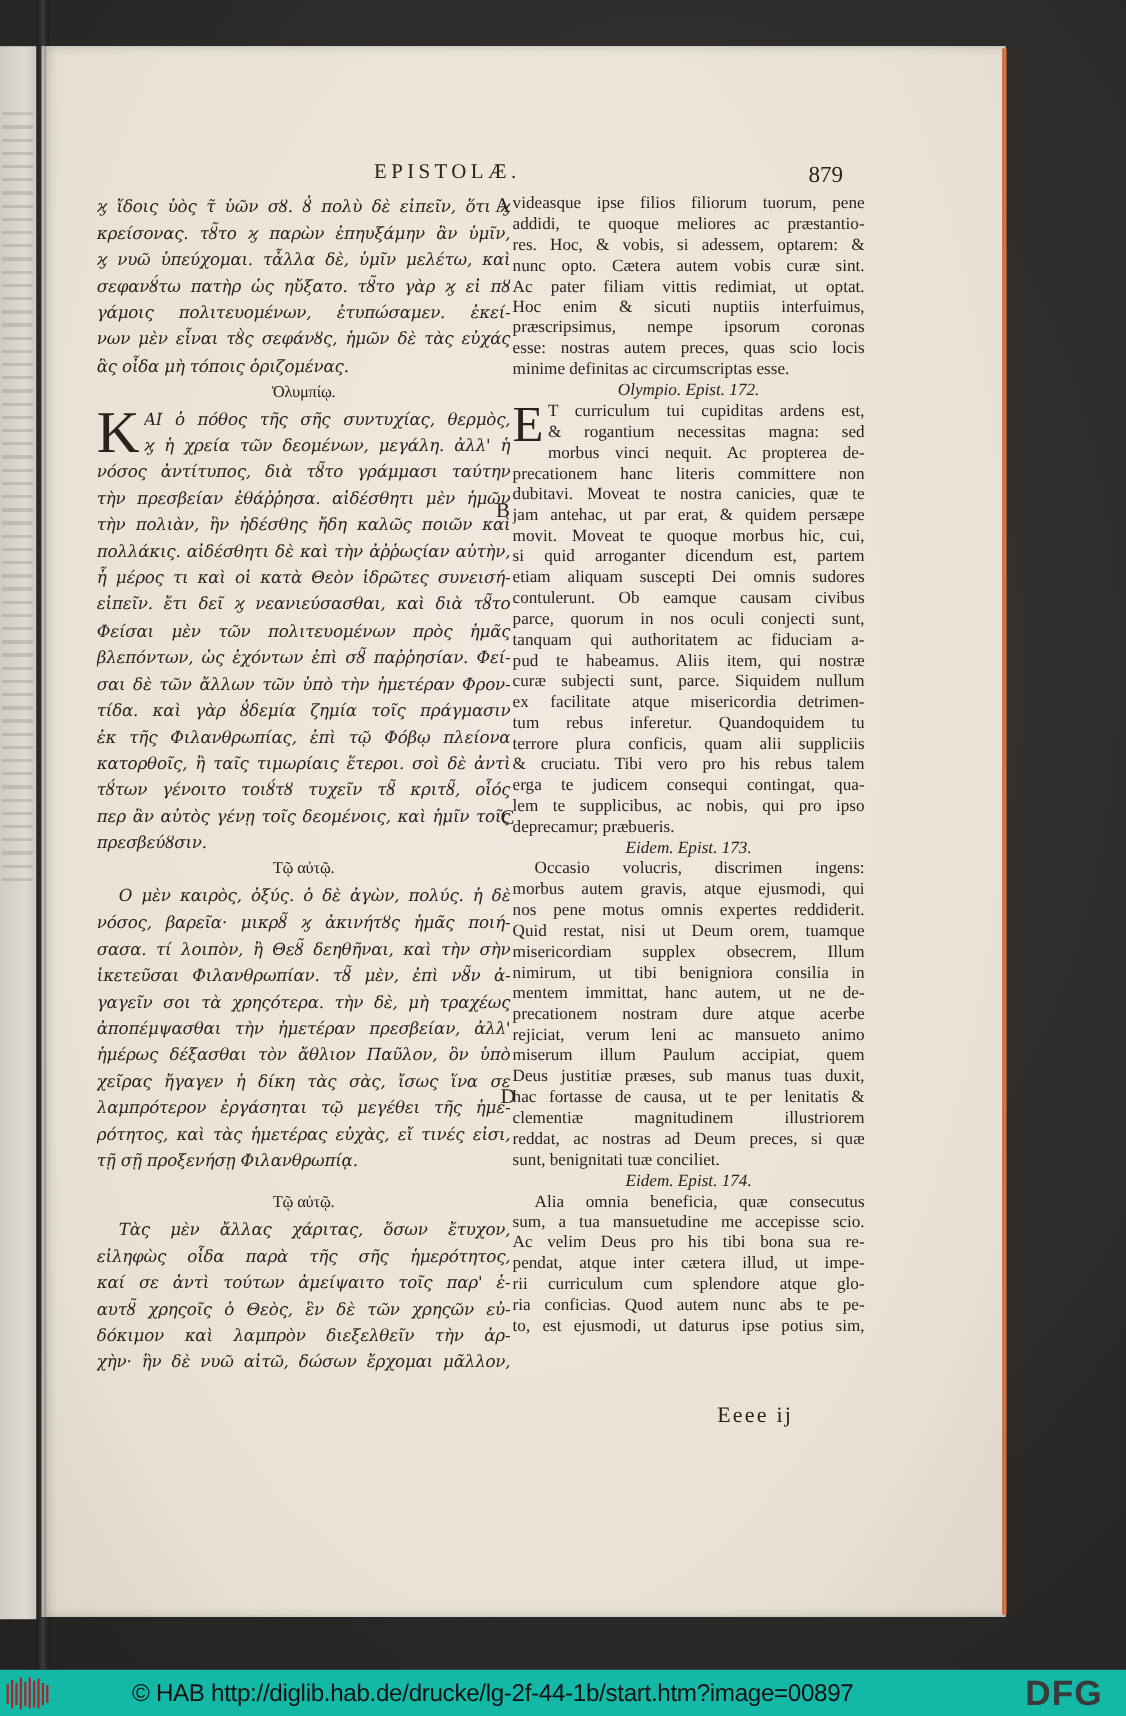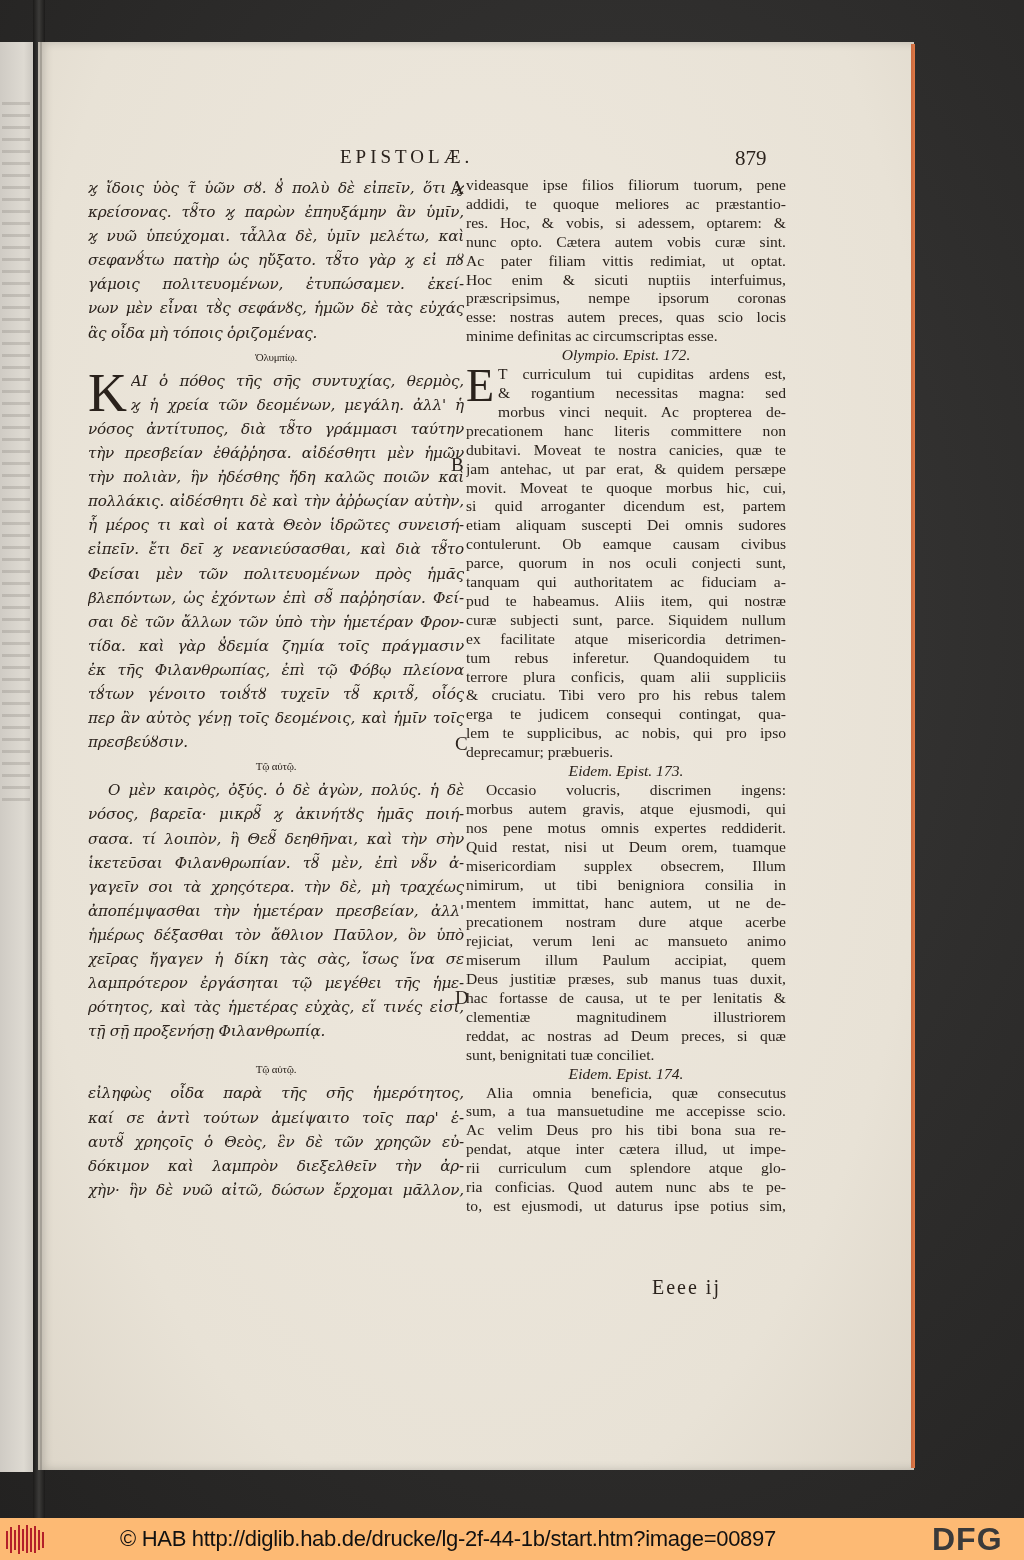--- a/index.html
+++ b/index.html
@@ -58,40 +58,40 @@
   }
   .latin {
     left:466px; top:176px; width:320px;
     font-family:"Liberation Serif", serif;
     font-size:15.6px; line-height:18.9px;
   }
   .line { white-space:nowrap; overflow:hidden; text-align:justify; text-align-last:justify; }
   .line.last { text-align-last:left; }
   .heading { text-align:center; font-style:normal; font-family:"Liberation Serif", serif; }
   .latin .heading { font-style:italic; }
-  .greek .heading { font-size:11px; }
+  .greek .heading { font-size:15px; }
   .indent { padding-left:20px; }
 
   .dropcap {
     float:left; font-family:"Liberation Serif", serif; font-style:normal;
     font-size:54px; line-height:44px; margin:2px 4px 0 0; color:#2a221c;
   }
   .latin .dropcap { font-size:46px; line-height:38px; }
 
   .margin-letter {
     position:absolute; font-family:"Liberation Serif", serif; font-size:19px; color:#2a221c;
   }
 
   .signature {
     position:absolute; left:652px; top:1276px; font-family:"Liberation Serif", serif;
     font-size:20px; letter-spacing:2px; color:#2a221c;
   }
 
   .footer {
-    position:absolute; left:0; top:1518px; width:1024px; height:42px; background:#fdba74;
+    position:absolute; left:0; top:1518px; width:1024px; height:42px; background:#14b8a6;
     display:flex; align-items:center;
   }
   .hab-logo { position:absolute; left:4px; top:4px; width:42px; height:34px; }
   .footer-text {
     position:absolute; left:120px; top:8px; font-family:"Liberation Sans", sans-serif;
     font-size:22px; color:#111; letter-spacing:-0.3px;
   }
   .dfg-logo {
     position:absolute; left:932px; top:5px; font-family:"Liberation Sans", sans-serif;
     font-weight:bold; font-size:32px; color:#3a3a3a; letter-spacing:1px; line-height:32px;
@@ -132,20 +132,21 @@
     <div class="line">τὴν πρεσβείαν ἐθάῤῥησα. αἰδέσθητι μὲν ἡμῶν</div>
     <div class="line">τὴν πολιὰν, ἣν ἠδέσθης ἤδη καλῶς ποιῶν καὶ</div>
     <div class="line">πολλάκις. αἰδέσθητι δὲ καὶ τὴν ἀῤῥωςίαν αὐτὴν,</div>
     <div class="line">ἧ μέρος τι καὶ οἱ κατὰ Θεὸν ἱδρῶτες συνεισή-</div>
     <div class="line">εἰπεῖν. ἔτι δεῖ ϗ νεανιεύσασθαι, καὶ διὰ τȣ̃το</div>
     <div class="line">Φείσαι μὲν τῶν πολιτευομένων πρὸς ἡμᾶς</div>
     <div class="line">βλεπόντων, ὡς ἐχόντων ἐπὶ σȣ̃ παῤῥησίαν. Φεί-</div>
     <div class="line">σαι δὲ τῶν ἄλλων τῶν ὑπὸ τὴν ἡμετέραν Φρον-</div>
     <div class="line">τίδα. καὶ γὰρ ȣ̓δεμία ζημία τοῖς πράγμασιν</div>
     <div class="line">ἐκ τῆς Φιλανθρωπίας, ἐπὶ τῷ Φόβῳ πλείονα</div>
+    <div class="line">κατορθοῖς, ἢ ταῖς τιμωρίαις ἕτεροι. σοὶ δὲ ἀντὶ</div>
     <div class="line">τȣ́των γένοιτο τοιȣ́τȣ τυχεῖν τȣ̃ κριτȣ̃, οἷός</div>
     <div class="line">περ ἂν αὐτὸς γένῃ τοῖς δεομένοις, καὶ ἡμῖν τοῖς</div>
     <div class="line last">πρεσβεύȣσιν.</div>
   </div>
   <div class="heading">Τῷ αὐτῷ.</div>
   <div>
     <div class="line indent">Ο μὲν καιρὸς, ὀξύς. ὁ δὲ ἀγὼν, πολύς. ἡ δὲ</div>
     <div class="line">νόσος, βαρεῖα· μικρȣ̃ ϗ ἀκινήτȣς ἡμᾶς ποιή-</div>
     <div class="line">σασα. τί λοιπὸν, ἢ Θεȣ̃ δεηθῆναι, καὶ τὴν σὴν</div>
     <div class="line">ἱκετεῦσαι Φιλανθρωπίαν. τȣ̃ μὲν, ἐπὶ νȣ̃ν ἀ-</div>
@@ -153,20 +154,21 @@
     <div class="line">ἀποπέμψασθαι τὴν ἡμετέραν πρεσβείαν, ἀλλ'</div>
     <div class="line">ἡμέρως δέξασθαι τὸν ἄθλιον Παῦλον, ὃν ὑπὸ</div>
     <div class="line">χεῖρας ἤγαγεν ἡ δίκη τὰς σὰς, ἴσως ἵνα σε</div>
     <div class="line">λαμπρότερον ἐργάσηται τῷ μεγέθει τῆς ἡμε-</div>
     <div class="line">ρότητος, καὶ τὰς ἡμετέρας εὐχὰς, εἴ τινές εἰσι,</div>
     <div class="line last">τῇ σῇ προξενήσῃ Φιλανθρωπίᾳ.</div>
   </div>
   <div style="height:14px"></div>
   <div class="heading">Τῷ αὐτῷ.</div>
   <div>
+    <div class="line indent">Τὰς μὲν ἄλλας χάριτας, ὅσων ἔτυχον,</div>
     <div class="line">εἰληφὼς οἶδα παρὰ τῆς σῆς ἡμερότητος,</div>
     <div class="line">καί σε ἀντὶ τούτων ἀμείψαιτο τοῖς παρ' ἑ-</div>
     <div class="line">αυτȣ̃ χρηςοῖς ὁ Θεὸς, ἓν δὲ τῶν χρηςῶν εὐ-</div>
     <div class="line">δόκιμον καὶ λαμπρὸν διεξελθεῖν τὴν ἀρ-</div>
     <div class="line">χὴν· ἣν δὲ νυῶ αἰτῶ, δώσων ἔρχομαι μᾶλλον,</div>
   </div>
 </div>
 
 <div class="margin-letter" style="left:450px; top:177px;">A</div>
 <div class="margin-letter" style="left:451px; top:454px;">B</div>

